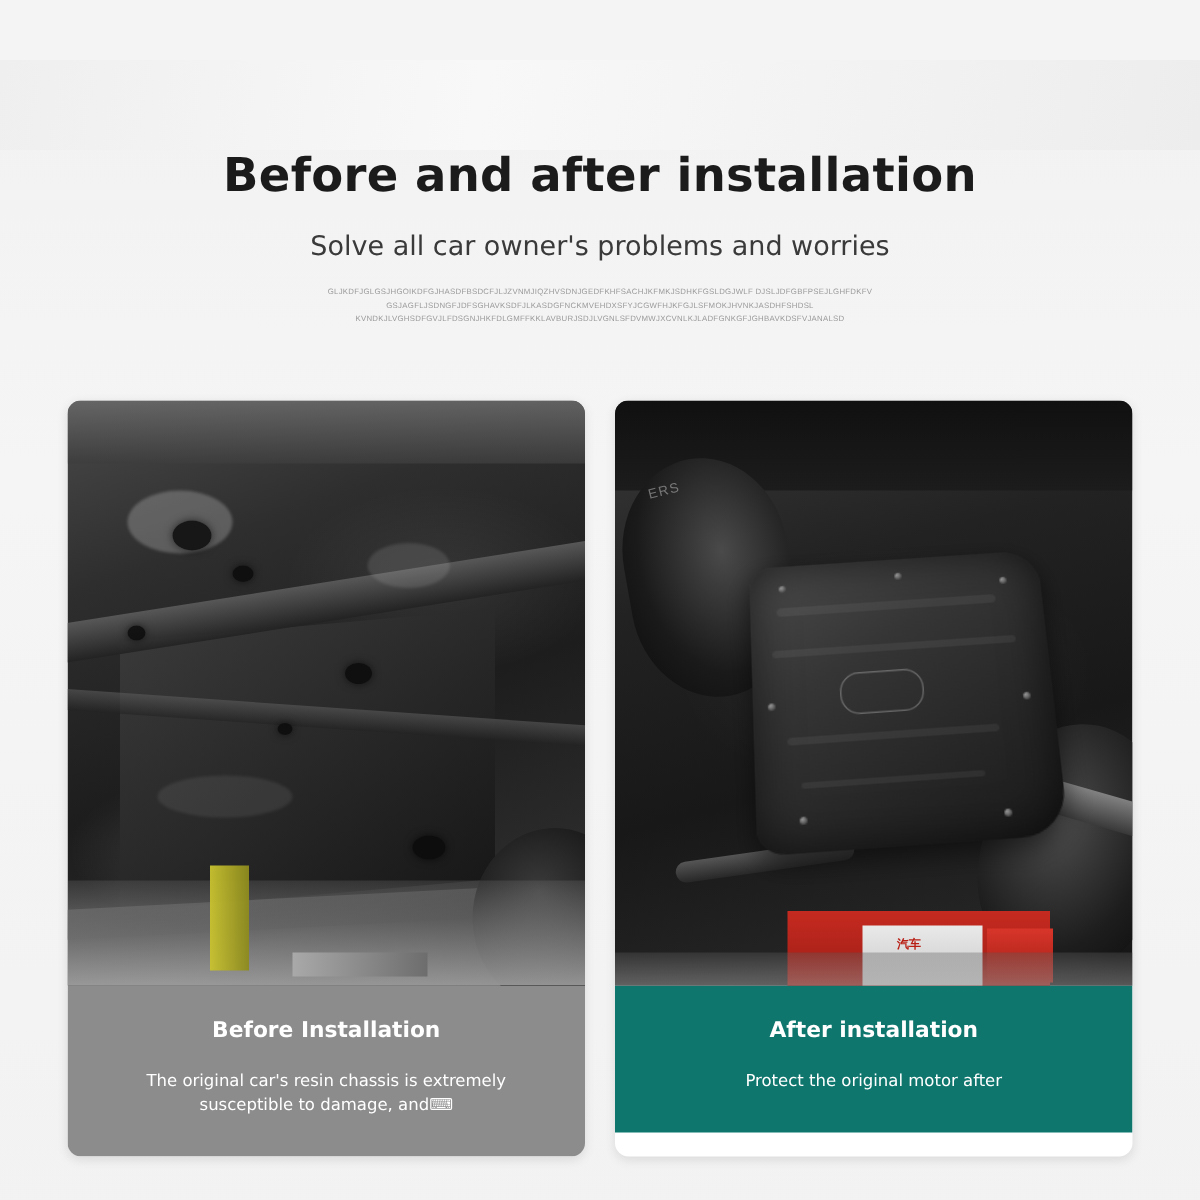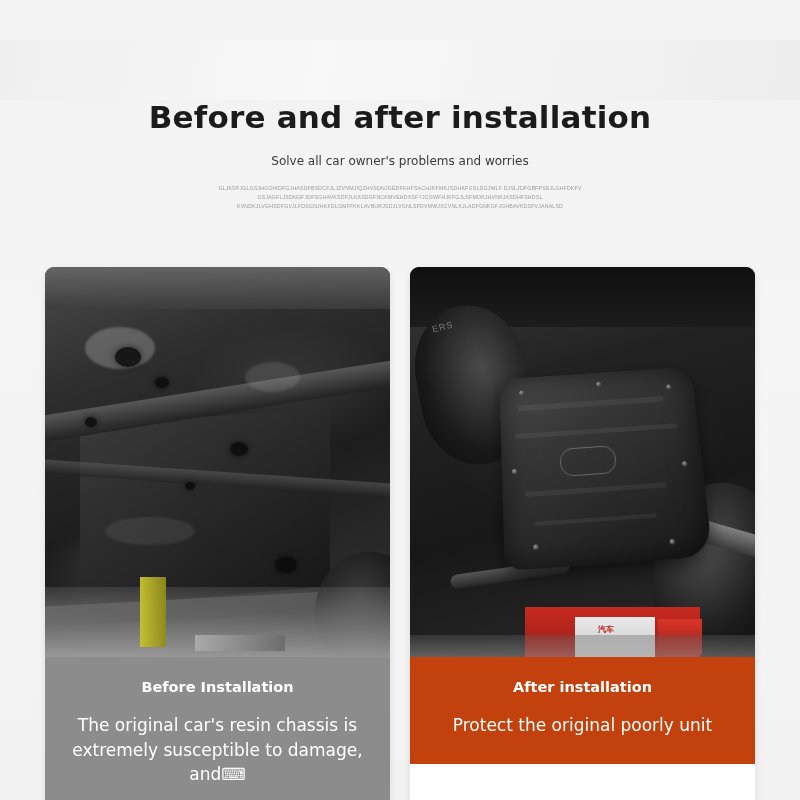--- a/index.html
+++ b/index.html
@@ -42,21 +42,21 @@
     font-weight: bold;
     font-size: 31px;
     color: #1b1b1b;
     letter-spacing: 0.2px;
     line-height: 1.1;
     margin: 0;
   }
 
   .subtitle {
     margin-top: 20px;
-    font-size: 12px;
+    font-size: 18px;
     color: #3a3a3a;
     font-family: "DejaVu Sans", sans-serif;
   }
 
   .fineprint {
     margin-top: 16px;
     color: #9a9a9a;
     font-size: 5.2px;
     line-height: 1.75;
     letter-spacing: 0.2px;
@@ -238,31 +238,31 @@
   
   .caption {
     padding: 22px 20px 26px;
     text-align: center;
   }
   .caption-before {
     background: #8c8c8c;
     color: #ffffff;
   }
   .caption-after {
-    background: #c2410c;
+    background: #0f766e;
     color: #ffffff;
   }
   .cap-title {
     font-size: 14.5px;
     font-weight: bold;
     font-family: "DejaVu Sans", sans-serif;
     margin-bottom: 18px;
   }
   .cap-line {
-    font-size: 17px;
+    font-size: 11px;
     line-height: 1.45;
     margin-bottom: 12px;
     font-family: "DejaVu Sans", sans-serif;
   }
   .cap-line:last-child { margin-bottom: 0; }
 </style>
 </head>
 <body>
 
 <div class="page">
@@ -336,18 +336,18 @@
         <div class="pa-logo"></div>
 
         <div class="pa-box"></div>
         <div class="pa-box-white"></div>
         <div class="pa-box-label">汽车</div>
         <div class="pa-box2"></div>
         <div class="pa-floor"></div>
       </div>
       <div class="caption caption-after">
         <div class="cap-title">After installation</div>
-        <div class="cap-line">Protect the original poorly unit</div>
+        <div class="cap-line">Protect the original motor after</div>
       </div>
     </div>
 
   </div>
 </div>
 
 </body></html>

